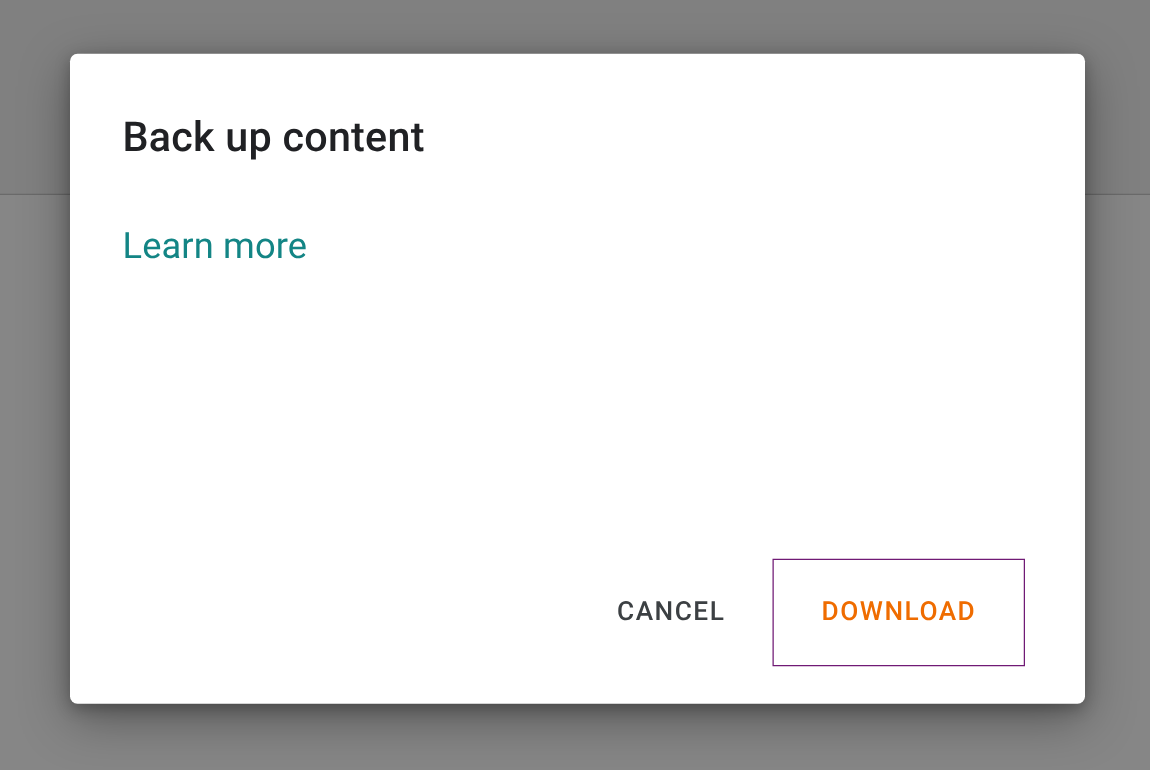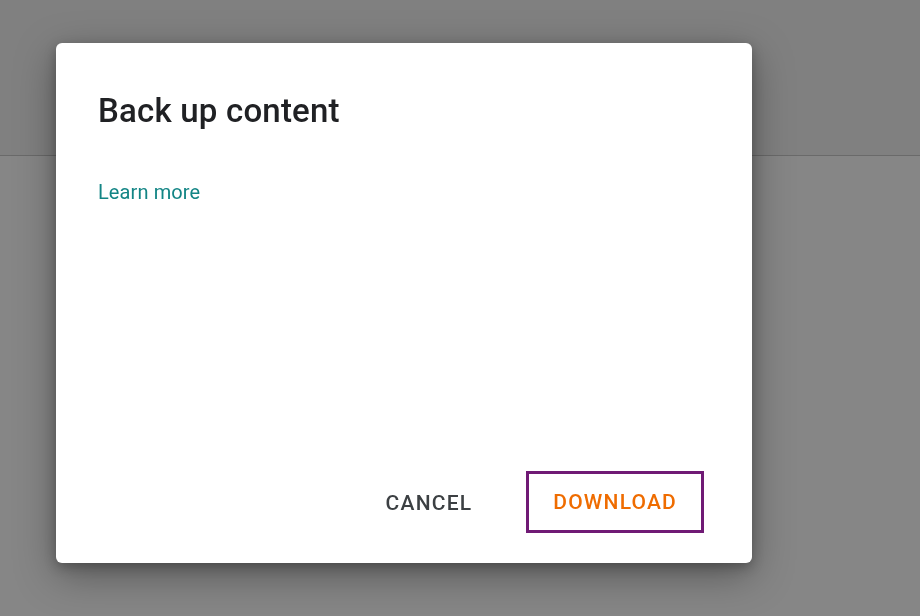--- a/index.html
+++ b/index.html
@@ -28,21 +28,21 @@
       top: 156px;
       left: 0;
       right: 0;
       bottom: 0;
       background: #868686;
     }
     .dialog {
       position: absolute;
       top: 43px;
       left: 56px;
-      width: 696px;
+      width: 812px;
       height: 520px;
       background: #ffffff;
       border-radius: 6px;
       box-shadow: 0 12px 40px rgba(0,0,0,0.35), 0 4px 12px rgba(0,0,0,0.25);
       padding: 48px 42px 30px 42px;
       display: flex;
       flex-direction: column;
     }
     .dialog-title {
       font-size: 33px;
@@ -52,49 +52,49 @@
       margin-bottom: 50px;
     }
     .dialog-body {
       font-size: 23px;
       color: #3c4043;
       line-height: 1.4;
       margin-bottom: 36px;
       letter-spacing: 0.1px;
     }
     .learn-more {
-      font-size: 20px;
+      font-size: 29px;
       color: #138585;
       text-decoration: none;
       cursor: pointer;
       letter-spacing: 0.1px;
       align-self: flex-start;
     }
     .dialog-actions {
       margin-top: auto;
       display: flex;
       justify-content: flex-end;
-      align-items: flex-end;
-      gap: 44px;
+      align-items: center;
+      gap: 28px;
       padding-right: 6px;
     }
     .btn-cancel {
       background: none;
       border: none;
       font-size: 21px;
       font-weight: 500;
       color: #3c4043;
       letter-spacing: 1.2px;
       cursor: pointer;
       padding: 18px 10px;
       font-family: inherit;
     }
     .btn-download-wrap {
-      border: 3px solid #701a75;
-      padding: 2px;
+      border: 1px solid #701a75;
+      padding: 16px;
     }
     .btn-download {
       background: none;
       border: none;
       font-size: 21px;
       font-weight: 500;
       color: #ef6c00;
       letter-spacing: 1.2px;
       cursor: pointer;
       padding: 14px 22px;

